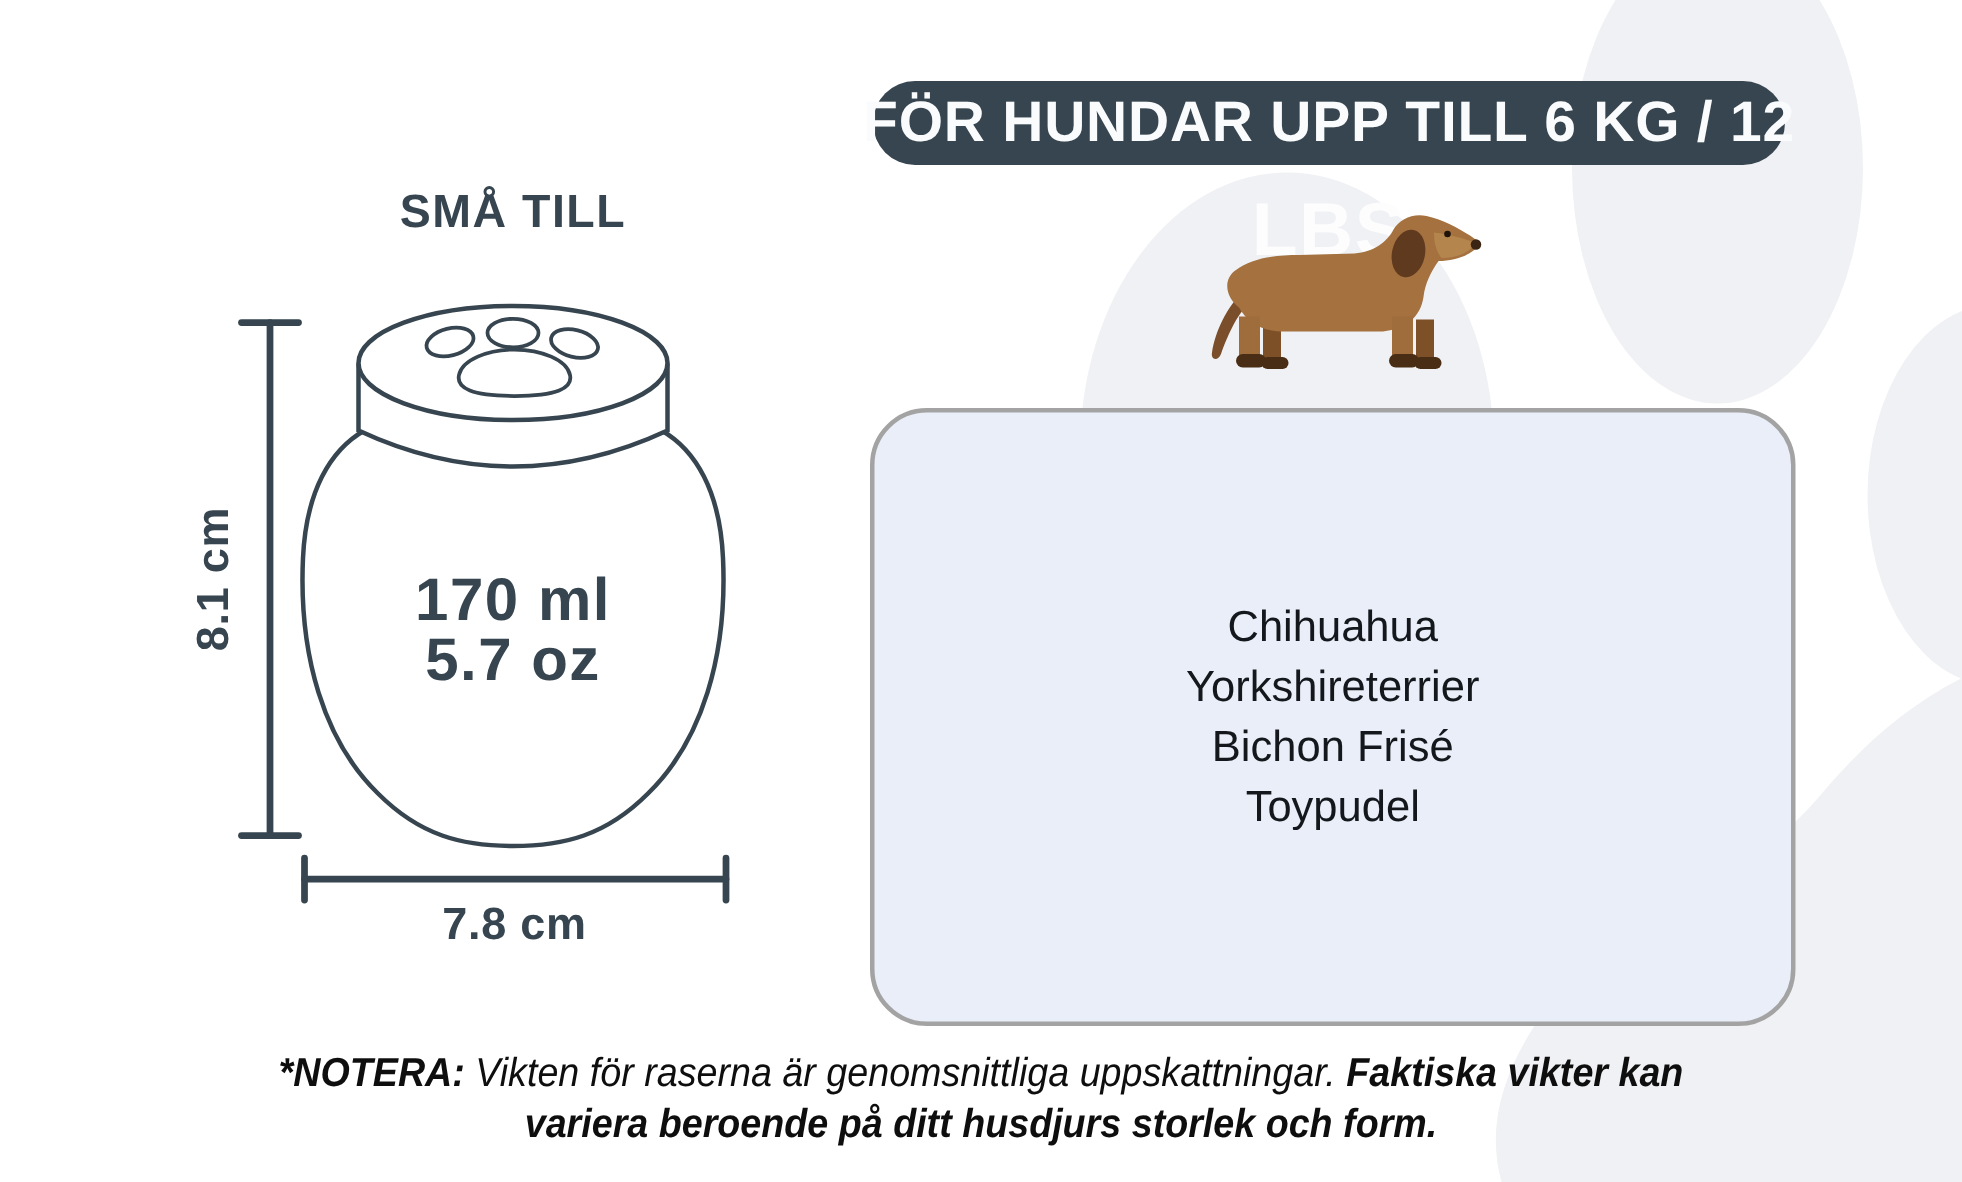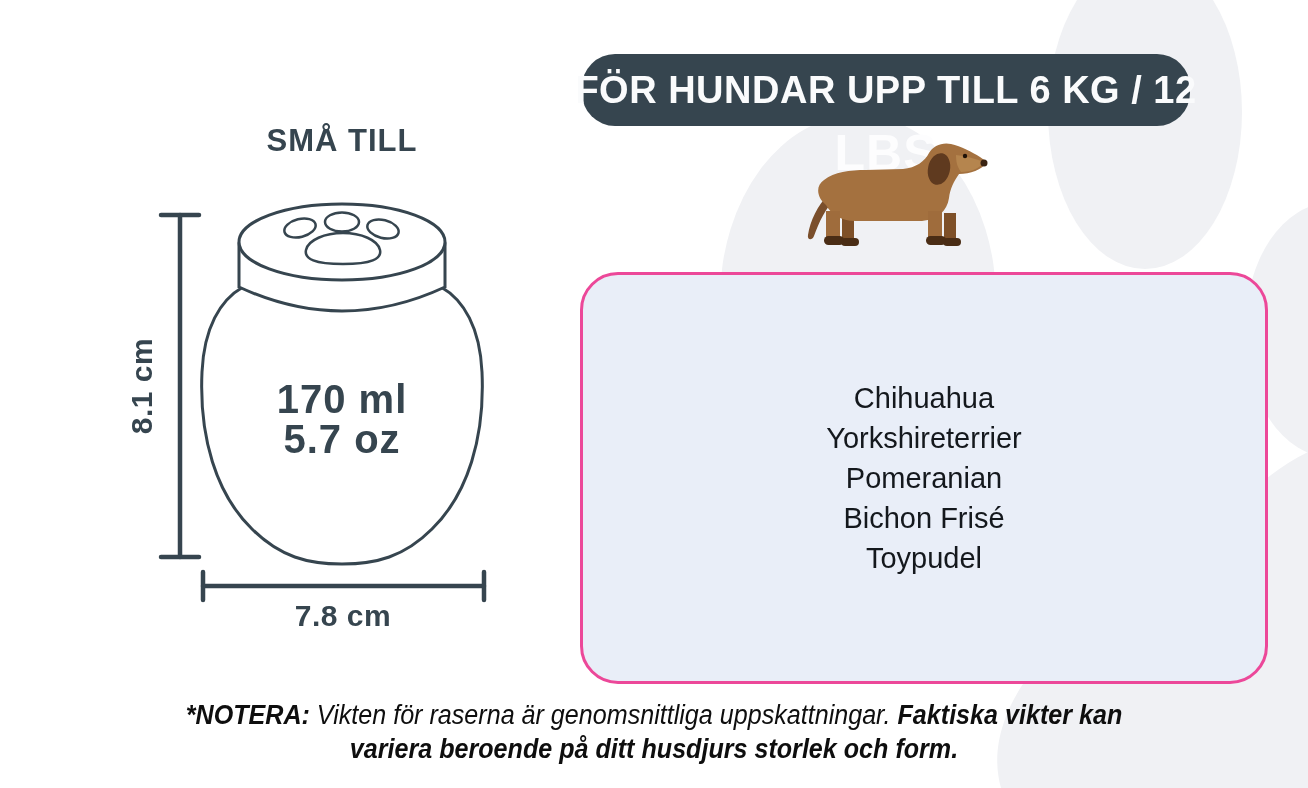--- a/index.html
+++ b/index.html
@@ -2,40 +2,40 @@
 <html><head>
 <meta charset="utf-8">
 <style>
   html,body{margin:0;padding:0;background:#ffffff;}
   .canvas{
     position:relative;width:1308px;height:788px;background:#ffffff;
     overflow:hidden;font-family:"Liberation Sans",sans-serif;
   }
   .watermark{position:absolute;left:0;top:0;}
   .banner{
-    position:absolute;left:582px;top:54px;width:608px;height:72px;
+    position:absolute;left:582px;top:54px;width:608px;height:56px;
     background:#36454F;border-radius:33px;
     display:flex;align-items:center;justify-content:center;z-index:3;
   }
   .banner-text{
     color:#FAFBFC;font-weight:bold;font-size:38px;letter-spacing:.5px;white-space:nowrap;
   }
   .banner-overflow{
     position:absolute;left:582px;top:124px;width:608px;text-align:center;
     color:#FDFDFE;font-weight:bold;font-size:50px;letter-spacing:1px;z-index:2;
   }
   .page-title{
     position:absolute;left:192px;top:123px;width:300px;text-align:center;
     color:#36454F;font-weight:bold;font-size:31px;letter-spacing:1px;z-index:2;
   }
   .urn-svg{position:absolute;left:130px;top:190px;z-index:2;}
   .dog-svg{position:absolute;left:798px;top:143px;z-index:3;}
   .breed-box{
-    position:absolute;left:580px;top:272px;width:688px;height:412px;box-sizing:border-box;
-    background:#E9EEF8;border:3px solid #ec4899;border-radius:38px;
+    position:absolute;left:580px;top:272px;width:617px;height:412px;box-sizing:border-box;
+    background:#E9EEF8;border:3px solid #a3a3a3;border-radius:38px;
     display:flex;flex-direction:column;justify-content:center;align-items:center;z-index:3;
   }
   .breed{
     font-size:29px;line-height:40px;color:#14181D;text-align:center;
   }
   .note{
     position:absolute;left:114px;top:698px;width:1080px;text-align:center;
     font-size:27px;line-height:34px;color:#0E0E0E;font-style:italic;
     transform:scaleX(.93);transform-origin:50% 50%;z-index:2;
   }
@@ -125,21 +125,20 @@
     </g>
     <path fill="#B5854E" d="M158 12 C168 13 178 16 186 19 C182 25 174 29 163 29 C159 24 158 18 158 12 Z"></path>
     <ellipse cx="141" cy="26" rx="11" ry="16" fill="#5F3A1F" transform="rotate(12 141 26)"></ellipse>
     <circle cx="167" cy="13" r="2.2" fill="#1F1208"></circle>
     <circle cx="186" cy="20" r="3.5" fill="#3A2413"></circle>
   </svg>
 
   <div class="breed-box">
     <div class="breed">Chihuahua</div>
     <div class="breed">Yorkshireterrier</div>
-    <div class="breed">Pomeranian</div>
     <div class="breed">Bichon Frisé</div>
     <div class="breed">Toypudel</div>
   </div>
 
   <div class="note">
     <span class="b">*NOTERA:</span><span> Vikten för raserna är genomsnittliga uppskattningar. </span><span class="b">Faktiska vikter kan variera beroende på ditt husdjurs storlek och form.</span>
   </div>
 
 </div>
 

